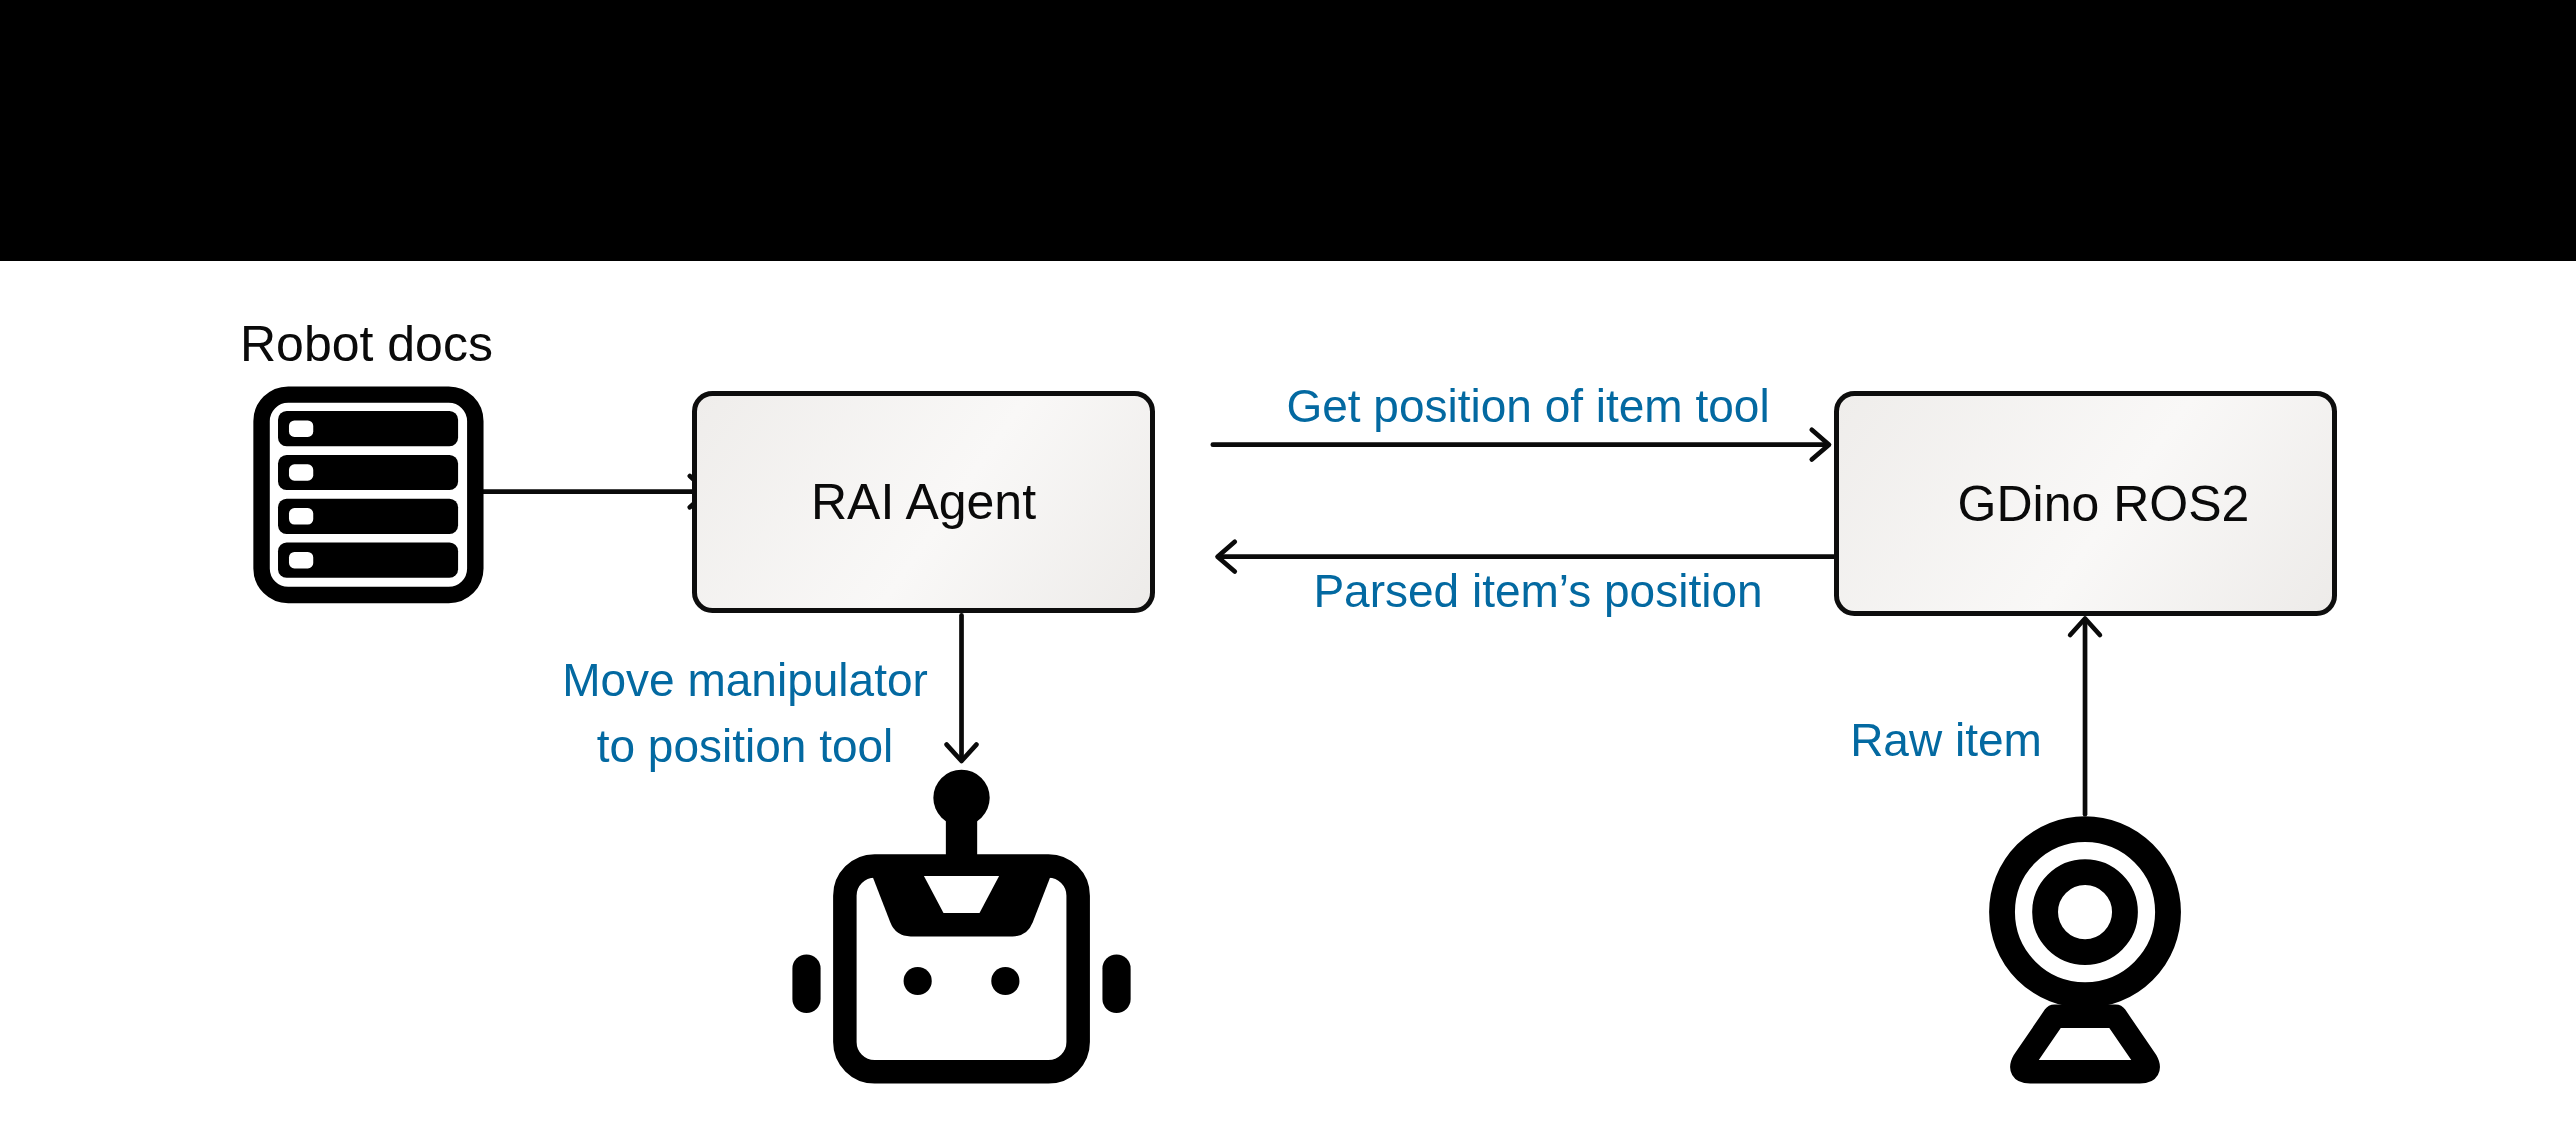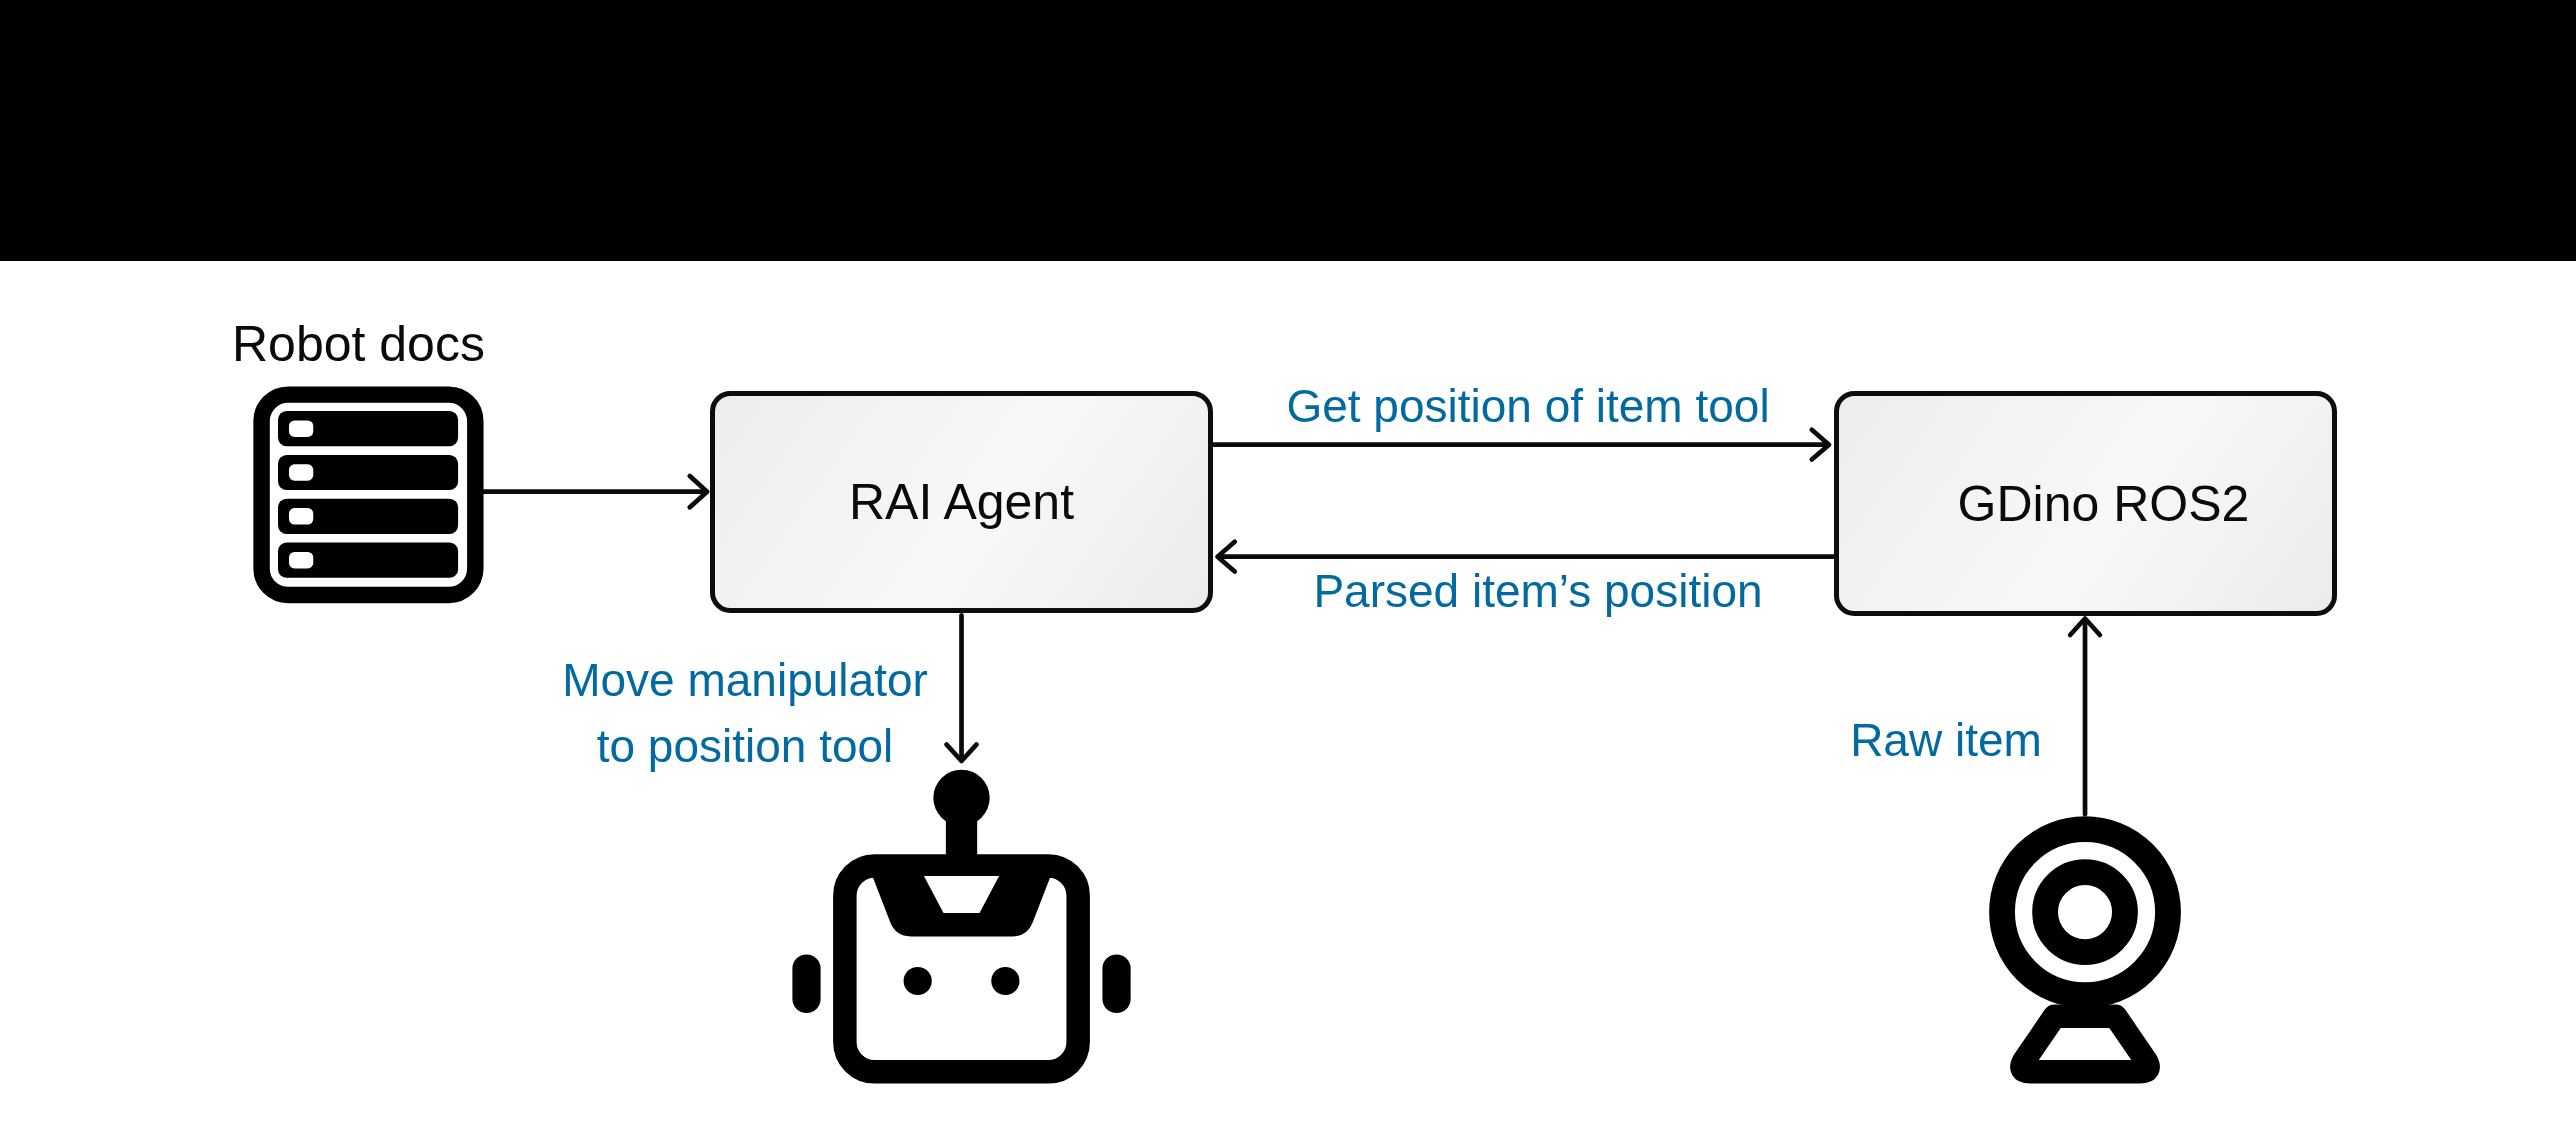--- a/index.html
+++ b/index.html
@@ -14,30 +14,30 @@
   svg.layer{position:absolute;left:0;top:0;width:2576px;height:1147px;}
   .node-box{
     position:absolute;box-sizing:border-box;
     border:5.5px solid #0d0d0d;border-radius:20.4px;
     background:linear-gradient(125deg,#efedeb 0%,#f9f8f7 55%,#edebe9 100%);
     display:flex;flex-direction:column;align-items:center;justify-content:center;
   }
   .node-box .node-label{
     font-size:50px;line-height:78px;color:#0a0a0a;text-align:center;white-space:nowrap;
   }
-  #rai-box{left:710px;top:391px;width:503px;height:222px;}
+  #rai-box{left:692px;top:391px;width:463px;height:222px;}
   #gdino-box{left:1834px;top:391px;width:503px;height:225px;padding-left:36px;}
   .free-label{
     position:absolute;font-size:46px;line-height:52px;color:#0369a1;
     white-space:pre-line;text-align:center;
   }
   .title-label{
     position:absolute;font-size:50px;line-height:56px;color:#0a0a0a;white-space:nowrap;
   }
-  #robot-docs-label{left:232px;top:316px;}
+  #robot-docs-label{left:240px;top:316px;}
   #get-position-label{left:1528px;top:380px;transform:translateX(-50%);}
   #parsed-position-label{left:1538px;top:565px;transform:translateX(-50%);}
   #move-manipulator-label{left:745px;top:647px;transform:translateX(-50%);line-height:66px;}
   #raw-image-label{left:1946px;top:714px;transform:translateX(-50%);}
 </style>
 </head>
 <body>
 
 <div class="topbar"></div>
 

